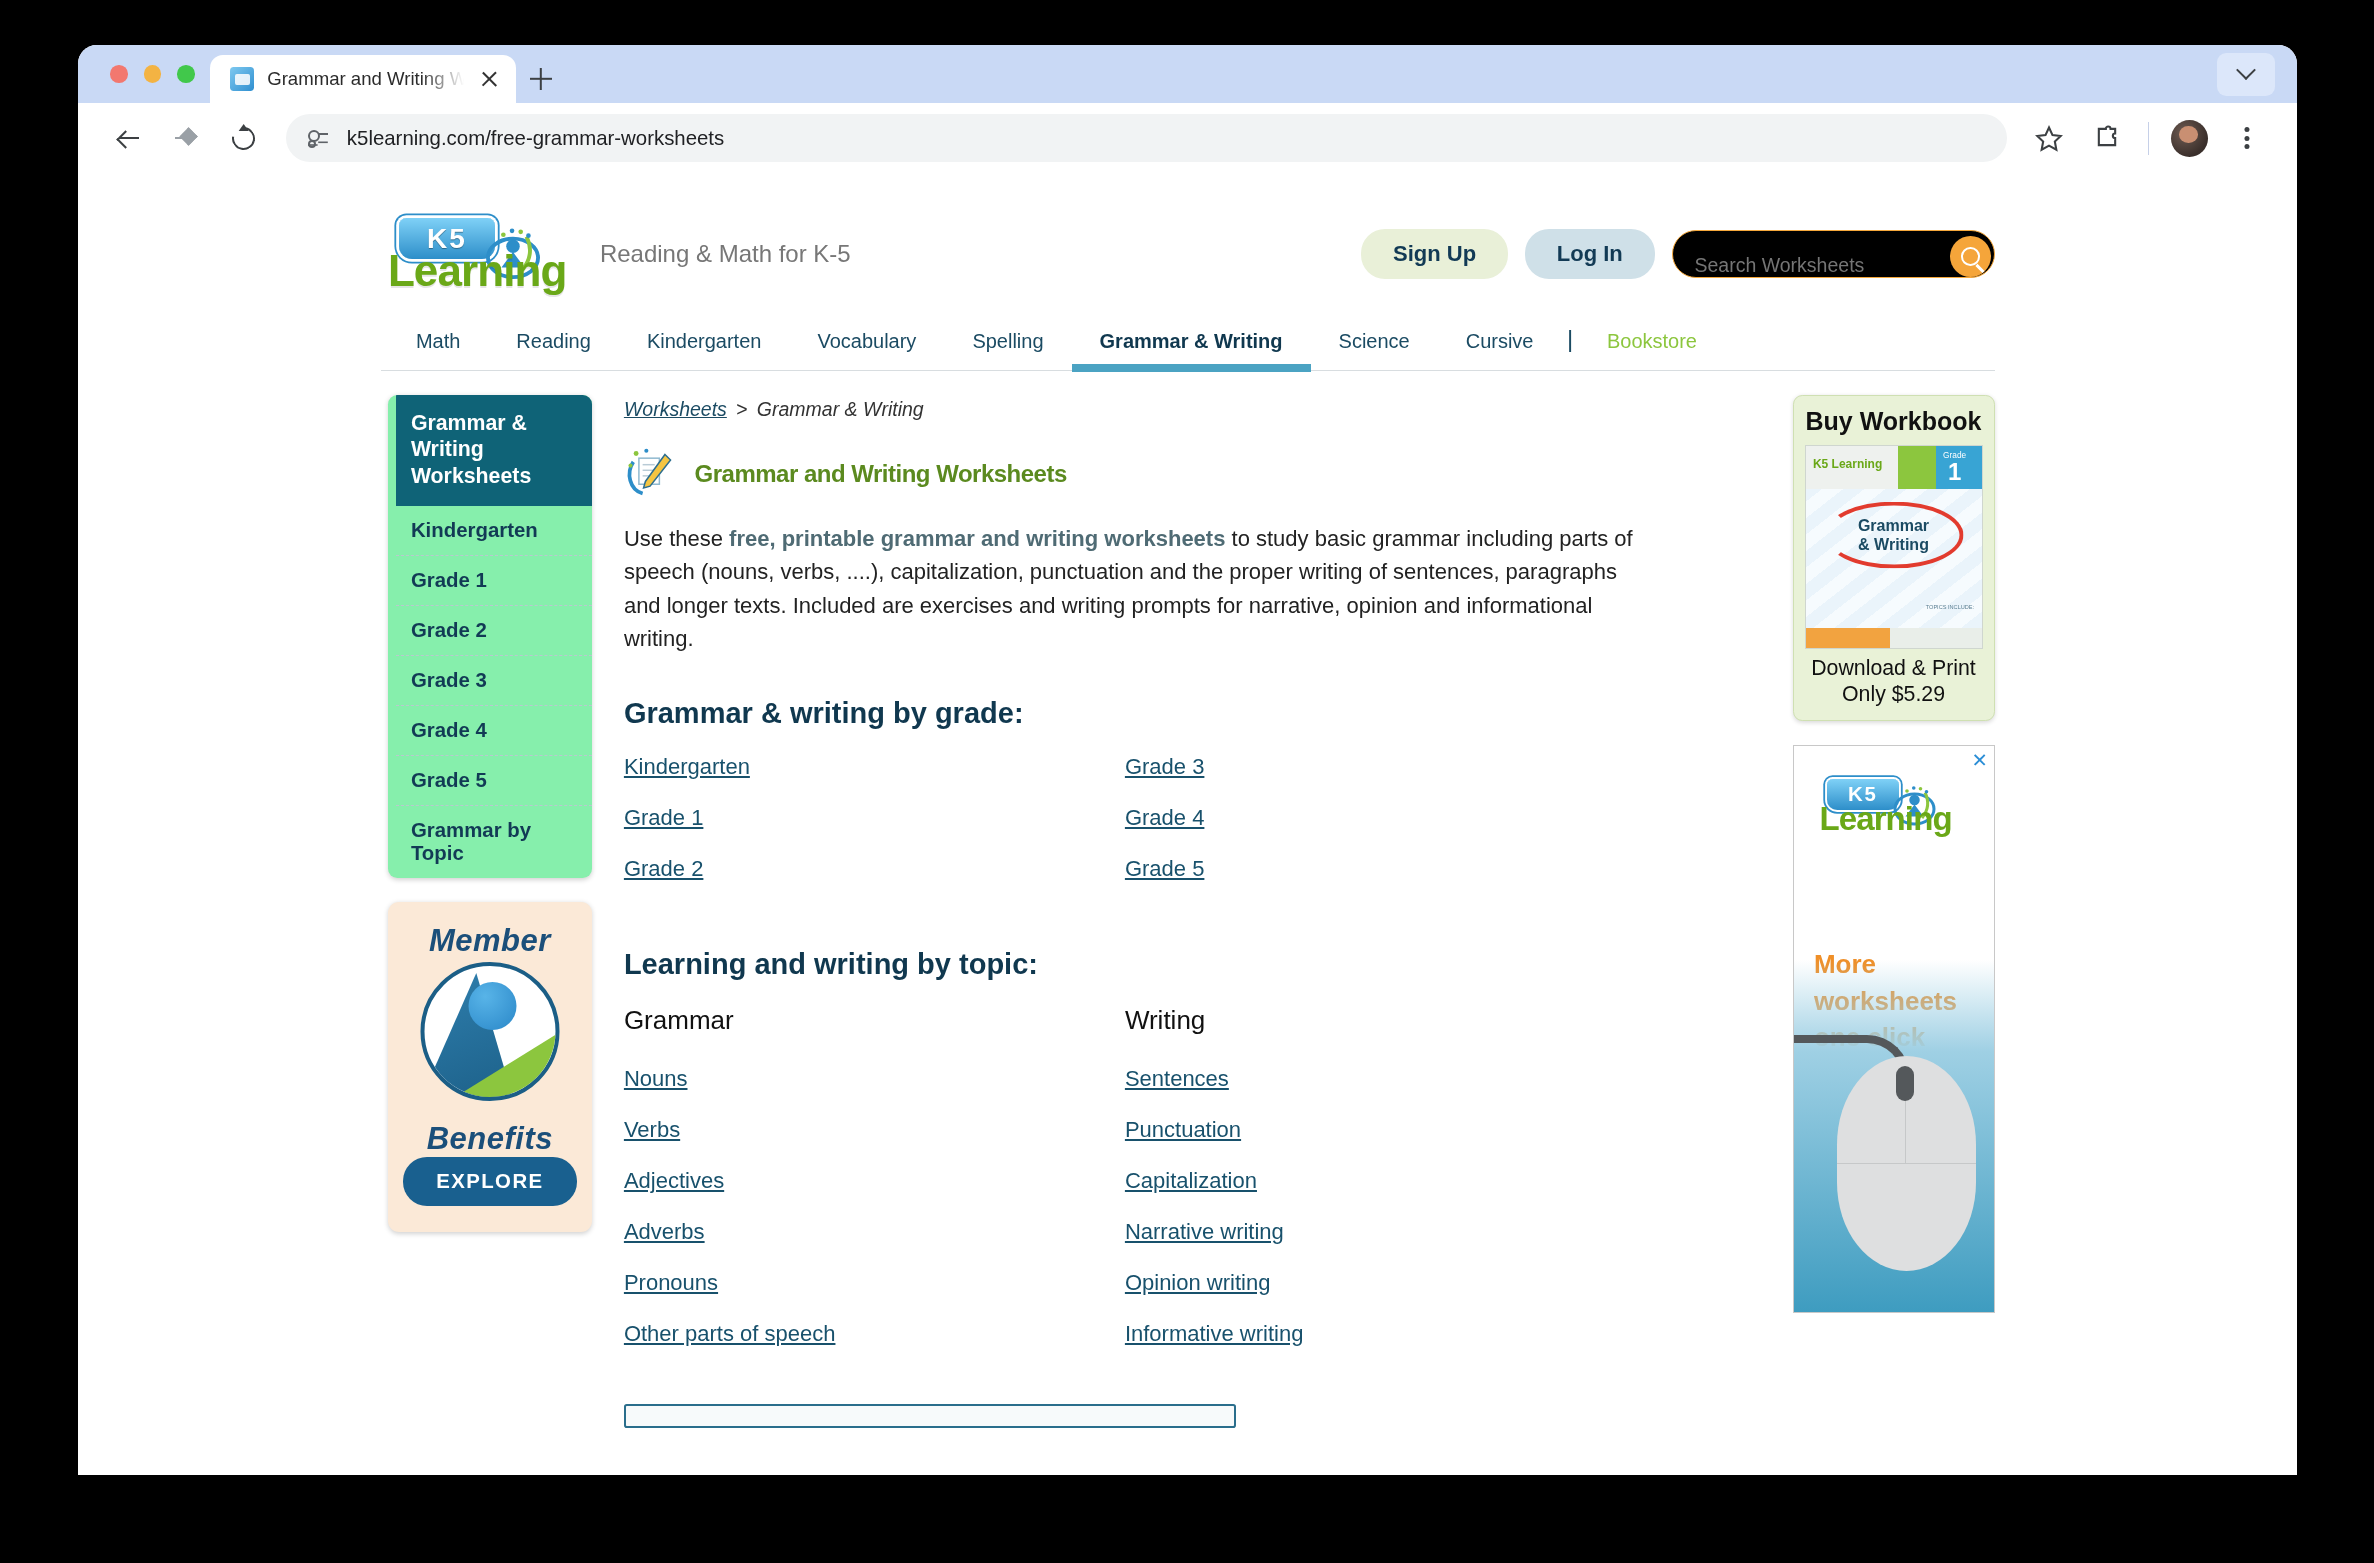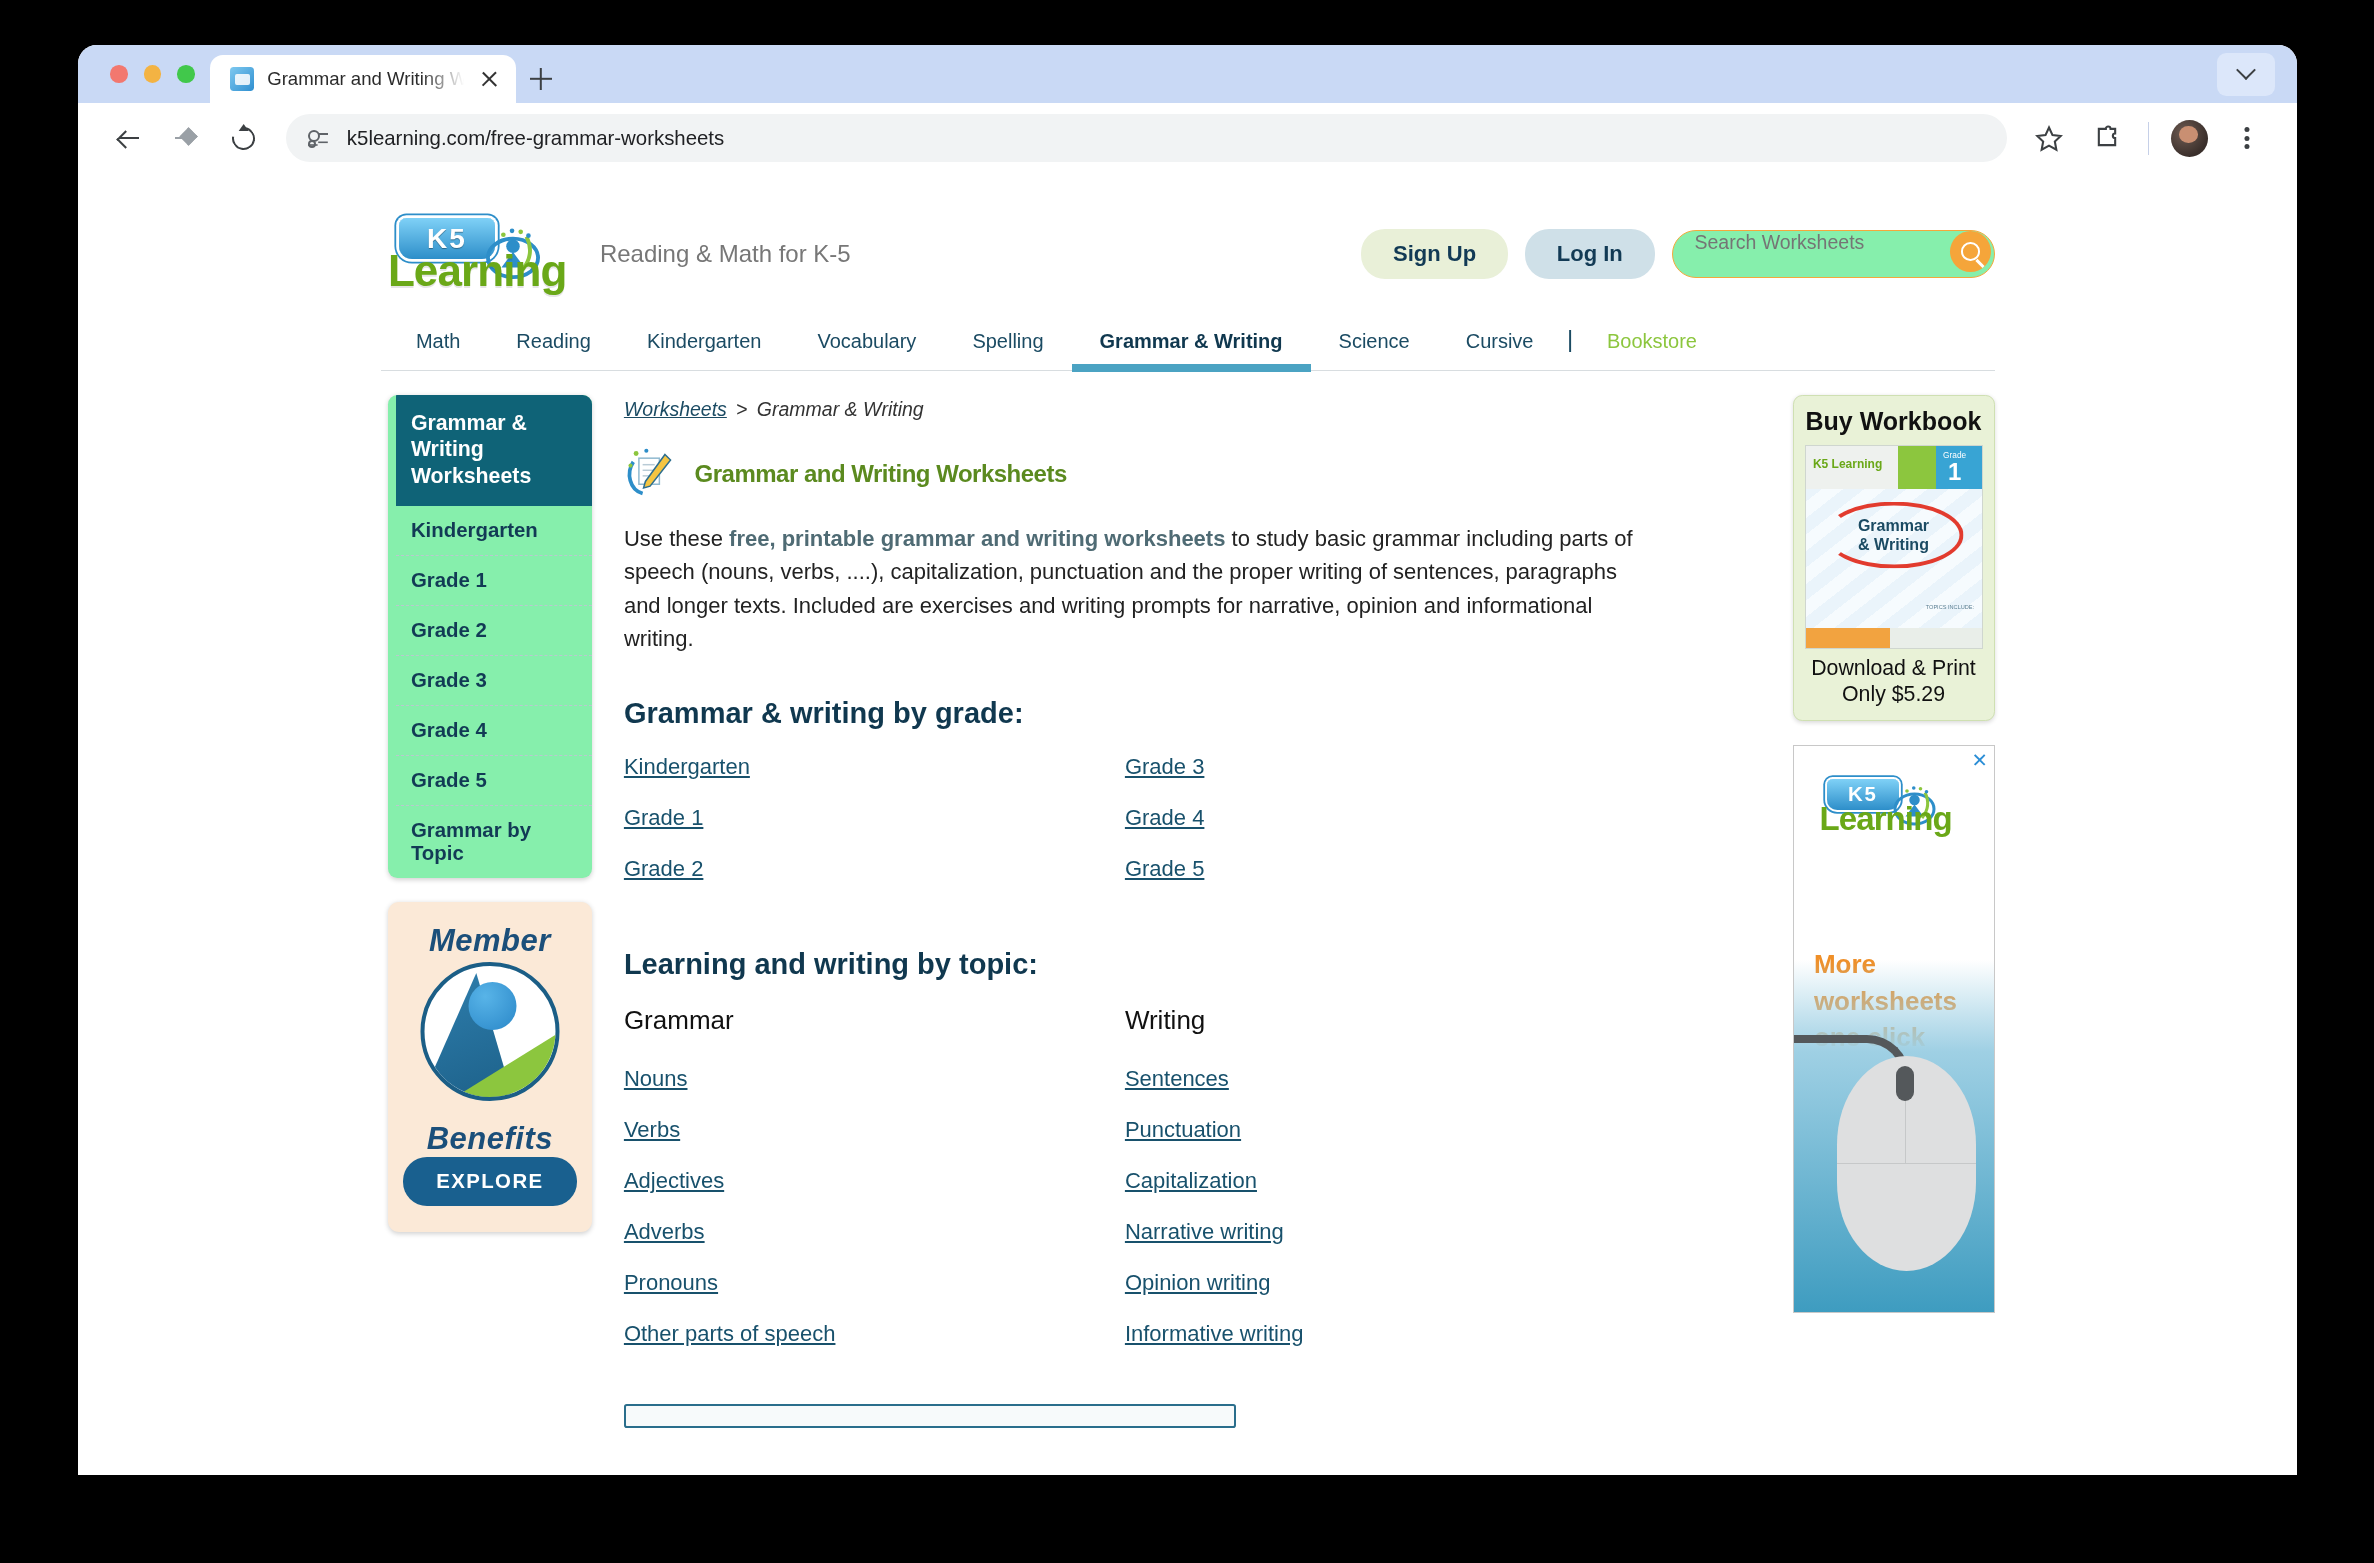--- a/index.html
+++ b/index.html
@@ -154,22 +154,22 @@
   .tagline { font-size: 24px; color: #777; margin-left: 22px; text-align: right; }
   .hdr-right { margin-left: auto; display: flex; align-items: center; gap: 16.7px; }
   .btn-signup, .btn-login {
     font-size: 22px; font-weight: bold; color: #123a55;
     border-radius: 24px; padding: 12px 32px; border: none;
     font-family: "Liberation Sans", sans-serif;
   }
   .btn-signup { background: #e9f0d8; }
   .btn-login { background: #cfe0e8; }
   .searchwrap {
-    display: flex; align-items: flex-start; width: 323px; height: 48px;
-    border: 1.9px solid #f5a83c; border-radius: 24px; background: #86efac;
+    display: flex; align-items: flex-end; width: 323px; height: 48px;
+    border: 1.9px solid #f5a83c; border-radius: 24px; background: #000000;
     padding-left: 22px; position: relative;
   }
   .searchwrap input {
     border: none; outline: none; flex: 1 1 auto; font-size: 19.5px; color: #777;
     font-family: "Liberation Sans", sans-serif; background: transparent;
   }
   .search-btn {
     width: 41px; height: 41px; border-radius: 50%; background: #f5a53a;
     margin-right: 2.8px; display: flex; align-items: center; justify-content: center;
     flex: 0 0 41px;

